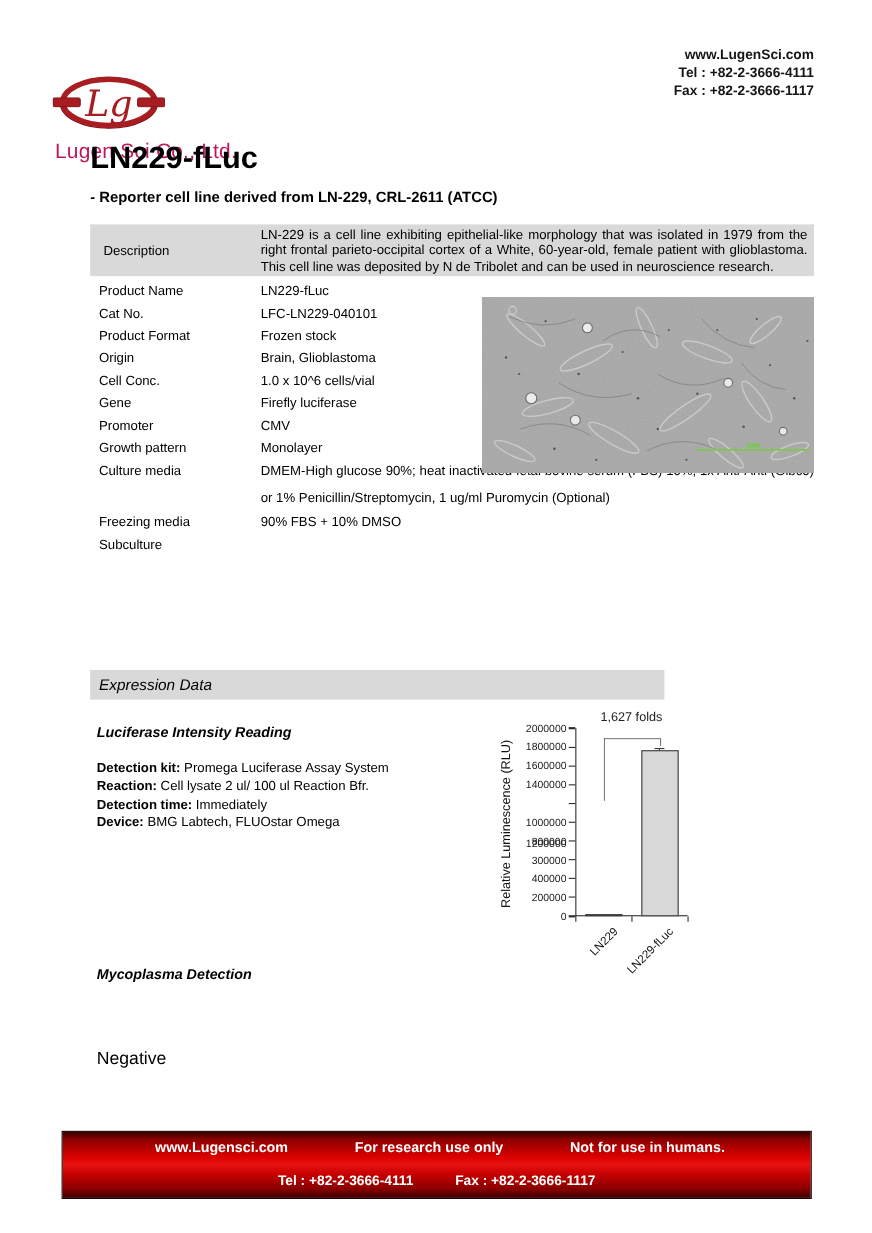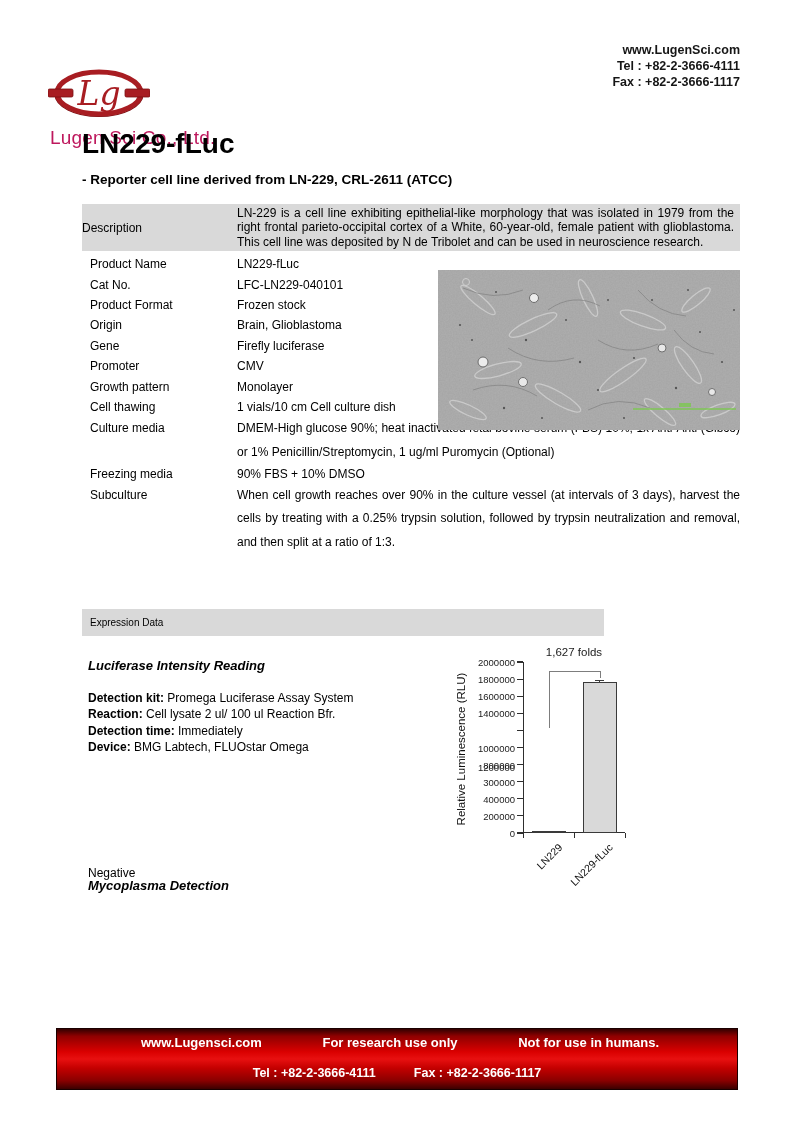--- a/index.html
+++ b/index.html
@@ -16,35 +16,35 @@
   .contact { position:absolute; right:53px; top:42px; text-align:right;
              font-weight:bold; font-size:12.5px; line-height:16px; color:#161616; }
 
   
   .title { position:absolute; left:82px; top:128px; font-size:28px; font-weight:bold; }
   .subtitle { position:absolute; left:82px; top:172px; font-size:13.5px; font-weight:bold; }
 
   
   .ptable { position:absolute; left:82px; top:204px; width:658px; }
   .desc-row { display:flex; background:#d9d9d9; }
-  .desc-label { width:155px; flex:none; padding-left:0; display:flex; align-items:center; font-size:12px; }
+  .desc-label { width:155px; flex:none; padding-left:12px; display:flex; align-items:center; font-size:12px; }
   .desc-value { flex:1; padding:2px 6px 2px 0; font-size:12px; line-height:14.4px; text-align:justify; }
   .rows { margin-top:3px; }
   .trow { display:flex; font-size:12px; line-height:20.4px; }
   .trow .tlabel { width:155px; flex:none; padding-left:8px; }
   .trow .tvalue { flex:1; }
   .trow.multi { line-height:23.2px; }
   .trow.multi .tvalue { text-align:justify; }
 
   
   .micro { position:absolute; left:438px; top:270px; width:302px; height:160px; }
 
   
   .secbar { position:absolute; left:82px; top:609px; width:522px; height:27px;
-            background:#d9d9d9; font-size:10px; line-height:27px; padding-left:8px; }
+            background:#d9d9d9; font-size:14px; line-height:27px; padding-left:8px;font-style:italic; }
   .subhead { font-size:13px; font-weight:bold; font-style:italic; }
   .luci { position:absolute; left:88px; top:658px; width:350px; }
   .assay { margin-top:17px; font-size:12px; line-height:16.4px; }
   .assay b { font-weight:bold; }
 
   
   .chart { position:absolute; left:445px; top:644px; width:300px; height:285px; }
   .plot { position:absolute; left:78px; top:18px; width:102px; height:171px;
           border-left:1.4px solid #2e2e2e; border-bottom:1.4px solid #2e2e2e; }
   .ylabel { position:absolute; left:16px; top:105px; transform:translate(-50%,-50%) rotate(-90deg);
@@ -56,21 +56,21 @@
   .err  { position:absolute; width:1.2px; background:#3a3a3a; }
   .errcap { position:absolute; width:9px; height:1.2px; background:#3a3a3a; }
   .xlab { position:absolute; font-size:10.5px; white-space:nowrap;
           transform:rotate(-45deg); transform-origin:100% 0; color:#111; }
   .anno { position:absolute; left:67px; top:2px; width:124px; text-align:center;
           font-size:11.5px; color:#222; }
   .bk { position:absolute; background:#7d7d7d; }
 
   
   .myco-title { position:absolute; left:88px; top:878px; }
-  .myco-result { position:absolute; left:88px; top:866px; font-size:12px; }
+  .myco-result { position:absolute; left:88px; top:954px; font-size:16px; }
 
   
   .footer { position:absolute; left:56px; top:1028px; width:682px; height:62px;
             border:1.5px solid #1a0000;
             background:linear-gradient(180deg,#330000 0%,#8f0000 12%,#da0000 38%,#e81010 50%,#c40000 65%,#8a0000 86%,#3c0000 100%);
             display:flex; flex-direction:column; justify-content:space-between;
             padding:6px 0 9px 0; color:#fff; font-weight:bold; }
   .f1 { display:flex; justify-content:space-between; padding:0 78px 0 84px; font-size:13px; }
   .f2 { display:flex; justify-content:center; gap:38px; font-size:12.5px; }
 </style>
@@ -115,46 +115,45 @@
         </div>
         <div class="trow">
           <div class="tlabel">Product Format</div>
           <div class="tvalue">Frozen stock</div>
         </div>
         <div class="trow">
           <div class="tlabel">Origin</div>
           <div class="tvalue">Brain, Glioblastoma</div>
         </div>
         <div class="trow">
+          <div class="tlabel">Cell Conc.</div>
+          <div class="tvalue">1.0 x 10^6 cells/vial</div>
+        </div>
+        <div class="trow">
           <div class="tlabel">Gene</div>
           <div class="tvalue">Firefly luciferase</div>
         </div>
         <div class="trow">
           <div class="tlabel">Promoter</div>
           <div class="tvalue">CMV</div>
         </div>
         <div class="trow">
           <div class="tlabel">Growth pattern</div>
           <div class="tvalue">Monolayer</div>
-        </div>
-        <div class="trow">
-          <div class="tlabel">Cell thawing</div>
-          <div class="tvalue">1 vials/10 cm Cell culture dish</div>
         </div>
         <div class="trow multi">
           <div class="tlabel">Culture media</div>
           <div class="tvalue">DMEM-High glucose 90%; heat inactivated fetal bovine serum (FBS) 10%; 1x Anti-Anti (Gibco) or 1% Penicillin/Streptomycin, 1 ug/ml Puromycin (Optional)</div>
         </div>
         <div class="trow">
           <div class="tlabel">Freezing media</div>
           <div class="tvalue">90% FBS + 10% DMSO</div>
         </div>
         <div class="trow multi">
           <div class="tlabel">Subculture</div>
-          <div class="tvalue">When cell growth reaches over 90% in the culture vessel (at intervals of 3 days), harvest the cells by treating with a 0.25% trypsin solution, followed by trypsin neutralization and removal, and then split at a ratio of 1:3.</div>
         </div>
       </div>
   </div>
 
   <div class="micro">
     <svg width="302" height="160" viewBox="0 0 302 160">
       <defs>
         <filter id="grain" x="0" y="0" width="100%" height="100%">
           <feTurbulence type="fractalNoise" baseFrequency="0.7" numOctaves="2" seed="7"></feTurbulence>
           <feColorMatrix type="matrix" values="0 0 0 0 0.72  0 0 0 0 0.72  0 0 0 0 0.72  0 0 0 0.20 0"></feColorMatrix>

